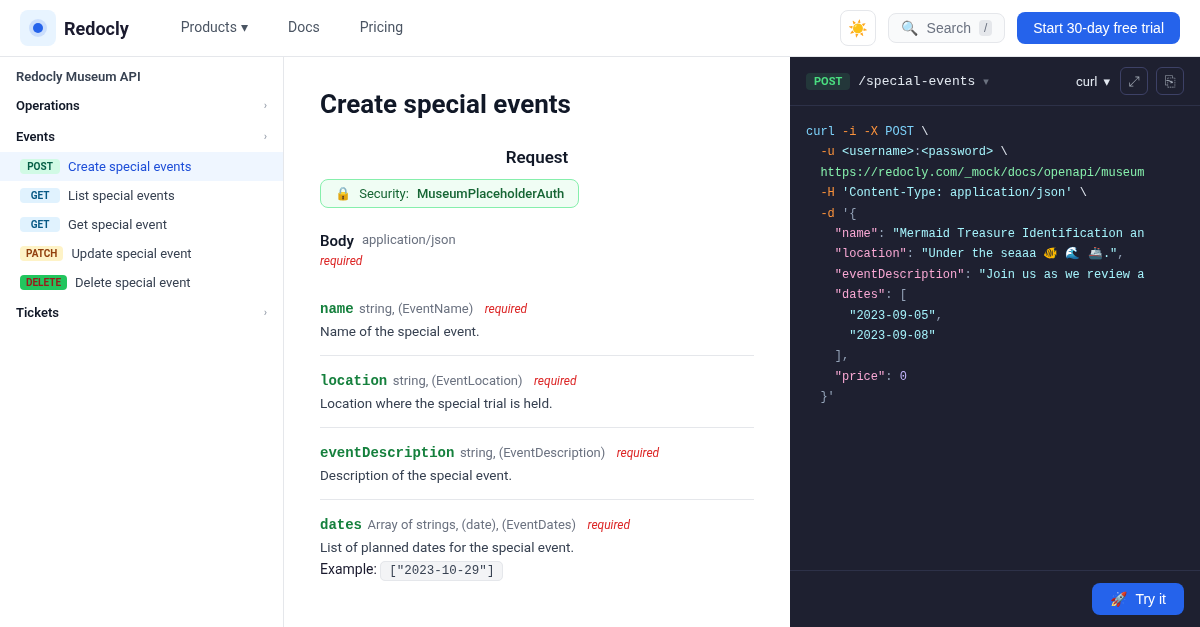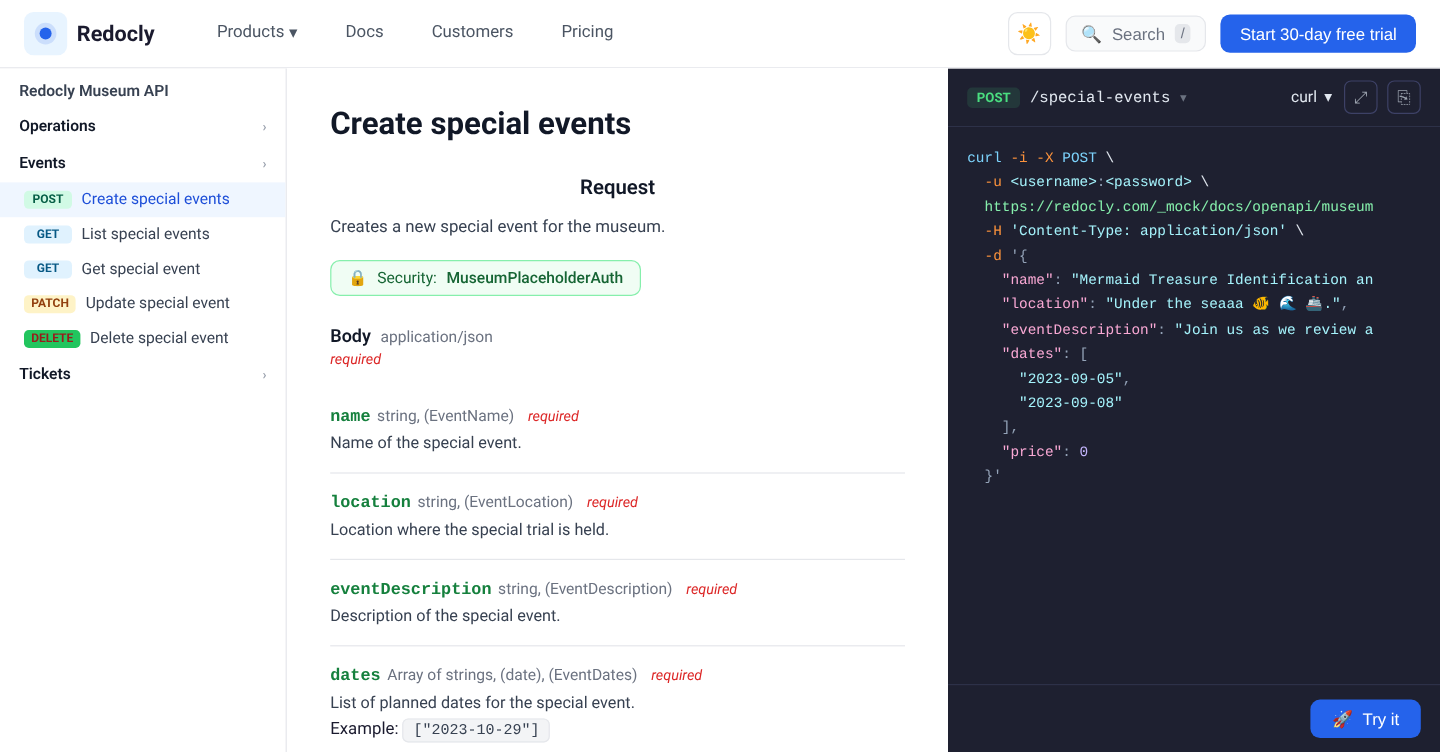--- a/index.html
+++ b/index.html
@@ -14,42 +14,42 @@
     .nav-actions { display: flex; align-items: center; gap: 12px; }
     .theme-btn { width: 36px; height: 36px; border: 1px solid #e5e7eb; border-radius: 8px; background: #fff; cursor: pointer; display: flex; align-items: center; justify-content: center; font-size: 16px; }
     .search-btn { display: flex; align-items: center; gap: 8px; border: 1px solid #e5e7eb; border-radius: 8px; padding: 6px 12px; background: #f9fafb; cursor: pointer; font-size: 14px; color: #6b7280; }
     .search-btn .kbd { background: #e5e7eb; border-radius: 4px; padding: 1px 5px; font-size: 12px; color: #6b7280; }
     .trial-btn { background: #2563eb; color: #fff; border: none; border-radius: 8px; padding: 8px 16px; font-size: 14px; font-weight: 500; cursor: pointer; white-space: nowrap; }
 
     
     .main-layout { display: flex; flex: 1; overflow: hidden; }
 
     
-    .sidebar { width: 239px; border-right: 1px solid #e5e7eb; overflow-y: auto; flex-shrink: 0; background: #fff; }
+    .sidebar { width: 284px; border-right: 1px solid #e5e7eb; overflow-y: auto; flex-shrink: 0; background: #fff; }
     .sidebar-item { display: flex; align-items: center; justify-content: space-between; padding: 8px 16px; cursor: pointer; font-size: 13.5px; color: #374151; }
     .sidebar-item.group-header { font-weight: 600; color: #111827; font-size: 13px; text-transform: none; }
     .sidebar-item .chevron { font-size: 11px; color: #9ca3af; }
     .sidebar-api-title { padding: 12px 16px 6px; font-size: 13px; font-weight: 600; color: #374151; }
     .sidebar-sub { padding-left: 0; }
     .sidebar-endpoint { display: flex; align-items: center; gap: 8px; padding: 7px 16px 7px 20px; cursor: pointer; font-size: 13px; color: #374151; }
     .sidebar-endpoint.active { background: #eff6ff; color: #1d4ed8; }
     .method-badge { font-size: 10px; font-weight: 700; padding: 2px 6px; border-radius: 4px; min-width: 40px; text-align: center; }
     .method-badge.post { background: #d1fae5; color: #065f46; }
     .method-badge.get { background: #e0f2fe; color: #075985; }
     .method-badge.patch { background: #fef3c7; color: #92400e; }
     .method-badge.delete { background: #22c55e; color: #991b1b; }
 
     
     .content { flex: 1; overflow-y: auto; padding: 32px 36px; background: #fff; }
     .page-title { font-size: 26px; font-weight: 700; color: #111827; margin-bottom: 28px; }
     .section-title { font-size: 17px; font-weight: 600; color: #111827; margin-bottom: 12px; text-align: center; }
     .description { font-size: 14px; color: #374151; margin-bottom: 16px; line-height: 1.6; }
     .security-badge { display: inline-flex; align-items: center; gap: 8px; background: #f0fdf4; border: 1px solid #86efac; border-radius: 8px; padding: 6px 14px; font-size: 13px; color: #166534; margin-bottom: 24px; }
     .body-section { margin-bottom: 8px; }
-    .body-header { display: flex; align-items: flex-end; gap: 8px; margin-bottom: 4px; }
+    .body-header { display: flex; align-items: flex-start; gap: 8px; margin-bottom: 4px; }
     .body-title { font-size: 15px; font-weight: 600; color: #111827; }
     .body-subtitle { font-size: 13px; color: #6b7280; }
     .required-text { font-size: 12px; color: #dc2626; font-style: italic; margin-bottom: 16px; }
     .param-block { padding: 16px 0; border-bottom: 1px solid #e5e7eb; }
     .param-block:last-child { border-bottom: none; }
     .param-name { font-family: 'Courier New', monospace; font-weight: 700; font-size: 14px; color: #15803d; }
     .param-type { font-size: 13px; color: #6b7280; margin-left: 2px; }
     .param-required { font-size: 12px; color: #dc2626; margin-left: 8px; font-style: italic; }
     .param-desc { font-size: 13.5px; color: #374151; margin-top: 6px; }
     .param-example { margin-top: 6px; }
@@ -91,23 +91,20 @@
   </div>
 
   <div class="nav-link">
     <span>Products</span>
     <span>▾</span>
   </div>
   <div class="nav-link">
     <span>Docs</span>
   </div>
   <div class="nav-link">
-    <span>Customers</span>
-  </div>
-  <div class="nav-link">
     <span>Pricing</span>
   </div>
 
   <div class="nav-spacer"></div>
 
   <div class="nav-actions">
     <button class="theme-btn">☀️</button>
     <button class="search-btn">
       <span>🔍</span>
       <span>Search</span>
@@ -157,21 +154,20 @@
     <div class="sidebar-item group-header">
       <span>Tickets</span>
       <span class="chevron">›</span>
     </div>
   </aside>
 
   <div class="content">
     <h1 class="page-title">Create special events</h1>
 
     <h2 class="section-title">Request</h2>
-    <p class="description">Creates a new special event for the museum.</p>
 
     <div class="security-badge">
       <span>🔒</span>
       <span>Security:</span>
       <span style="color:#166534; font-weight:500;">MuseumPlaceholderAuth</span>
     </div>
 
     <div class="body-section">
       <div class="body-header">
         <span class="body-title">Body</span>

